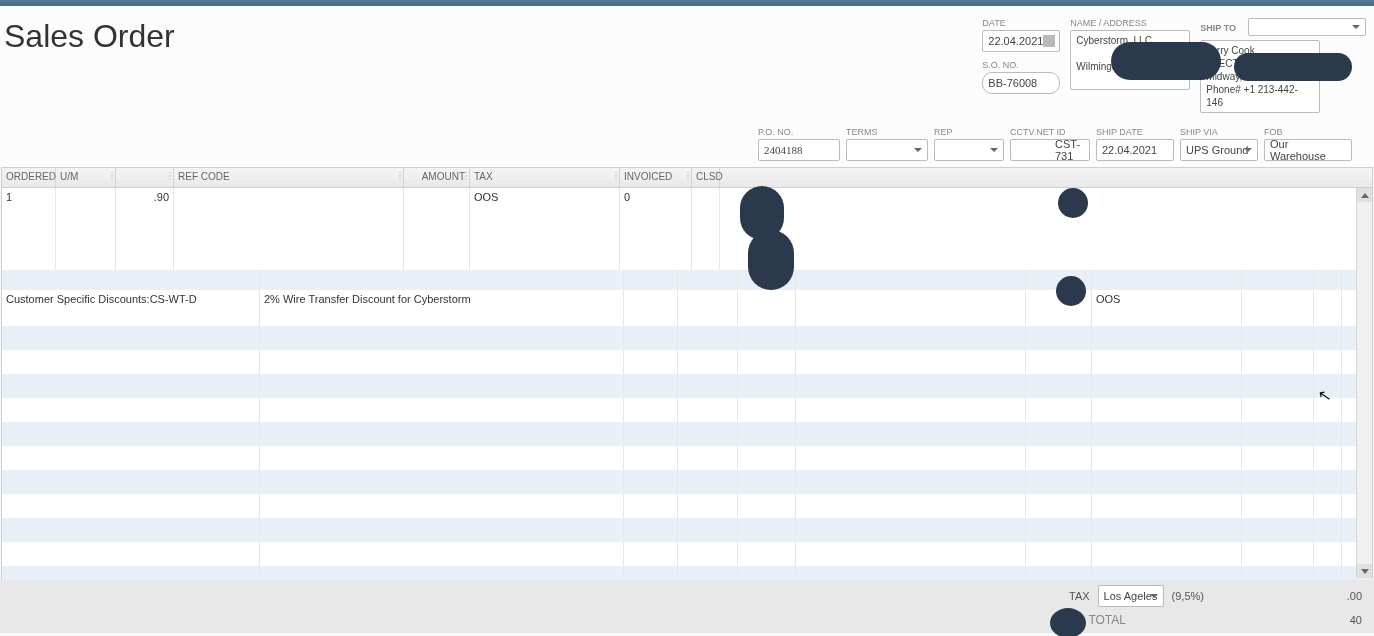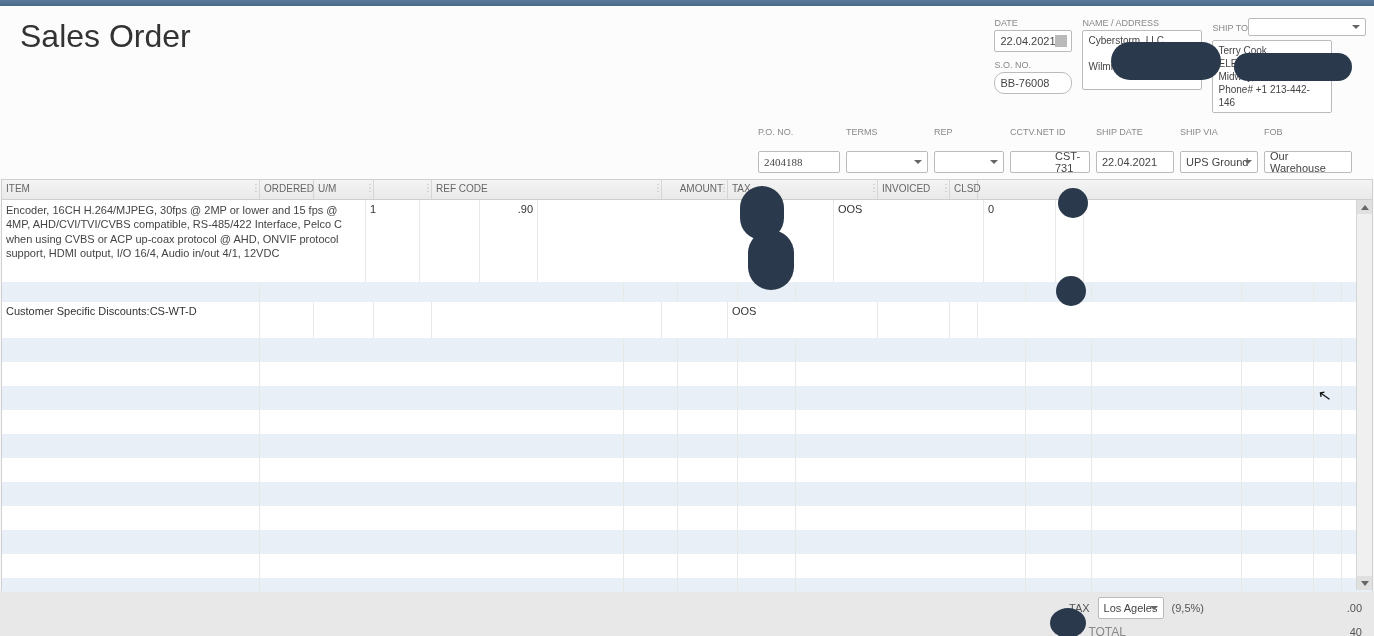--- a/index.html
+++ b/index.html
@@ -13,21 +13,21 @@
     overflow: hidden;
     user-select: none;
   }
   .top-bar {
     height: 6px;
     background: linear-gradient(to bottom, #5a7a99, #4a6a89);
   }
   .header-area {
     display: flex;
     align-items: flex-start;
-    padding: 12px 8px 8px 20px;
+    padding: 12px 8px 8px 4px;
     background: #fcfcfc;
   }
   .page-title {
     font-size: 32px;
     font-weight: 400;
     color: #333;
     flex: 1;
   }
   .header-fields {
     display: flex;
@@ -93,21 +93,21 @@
   }
 
   
   .subheader-row {
     display: flex;
     justify-content: flex-end;
     padding: 6px 22px 6px 6px;
     gap: 6px;
     background: #fcfcfc;
   }
-  .sub-field { display: flex; flex-direction: column; gap: 14px; }
+  .sub-field { display: flex; flex-direction: column; gap: 2px; }
   .po-box   { width: 82px; font-family: Liberation Serif, serif; }
   .terms-box{ width: 82px; }
   .rep-box  { width: 70px; }
   .cctv-box { width: 80px; padding-left: 44px; }
   .shipdate-box{ width: 78px; }
   .shipvia-box { width: 78px; }
   .fob-box  { width: 88px; }
 
   
   .grid-wrap {
@@ -248,21 +248,21 @@
     <div class="field-group">
       <div class="field-label">NAME / ADDRESS</div>
       <div class="addr-box">
         <div>Cyberstorm, LLC</div>
         <div style="text-align:right;">St</div>
         <div>Wilmington, DE 19801</div>
       </div>
     </div>
 
     <div class="field-group">
-      <div style="display:flex;align-items:center;gap:0;">
+      <div style="display:flex;align-items:center;gap:12px;font-weight:bold;">
         <div class="field-label">SHIP TO</div>
         <div class="combo-box shipto-dd"></div>
       </div>
       <div class="addr-box shipto-box">
         <div>Terry Cook</div>
         <div>ELECTRIC CO</div>
         <div>Midway, CA</div>
         <div>Phone# +1 213-442-146</div>
       </div>
     </div>
@@ -311,34 +311,32 @@
   <div class="sub-field">
     <div class="field-label">FOB</div>
     <div class="input-box fob-box">
       <span>Our Warehouse</span>
     </div>
   </div>
 </div>
 
 <div class="grid-wrap">
   <div class="col-headers">
-    <div class="c-item">ITEM</div>
     <div class="c-ord">ORDERED</div>
     <div class="c-um">U/M</div>
     <div class="c-rate"></div>
     <div class="c-ref">REF CODE</div>
     <div class="c-amt">AMOUNT</div>
     <div class="c-tax">TAX</div>
     <div class="c-inv">INVOICED</div>
     <div class="c-clsd">CLSD</div>
   </div>
 
   <div class="grid-body">
     <div class="grid-row row-tall">
-      <div class="cell c-desc desc-text">Encoder, 16CH H.264/MJPEG, 30fps @ 2MP or lower and 15 fps @ 4MP, AHD/CVI/TVI/CVBS compatible, RS-485/422 Interface, Pelco C when using CVBS or ACP up-coax protocol @ AHD,  ONVIF protocol support, HDMI output, I/O 16/4, Audio in/out 4/1, 12VDC</div>
       <div class="cell c-ord">1</div>
       <div class="cell c-um"></div>
       <div class="cell c-rate" style="text-align:right;">.90</div>
       <div class="cell c-ref"></div>
       <div class="cell c-amt"></div>
       <div class="cell c-tax">OOS</div>
       <div class="cell c-inv">0</div>
       <div class="cell c-clsd"></div>
     </div>
     <div class="grid-row" style="height:18px;">
@@ -348,20 +346,21 @@
         <div class="cell c-um"></div>
         <div class="cell c-rate"></div>
         <div class="cell c-ref"></div>
         <div class="cell c-amt"></div>
         <div class="cell c-tax"></div>
         <div class="cell c-inv"></div>
         <div class="cell c-clsd"></div>
       </div>
     <div class="grid-row row-med">
       <div class="cell c-item">Customer Specific Discounts:CS-WT-D</div>
+      <div class="cell c-desc">2% Wire Transfer Discount for Cyberstorm</div>
       <div class="cell c-ord"></div>
       <div class="cell c-um"></div>
       <div class="cell c-rate"></div>
       <div class="cell c-ref"></div>
       <div class="cell c-amt"></div>
       <div class="cell c-tax">OOS</div>
       <div class="cell c-inv"></div>
       <div class="cell c-clsd"></div>
     </div>
 

